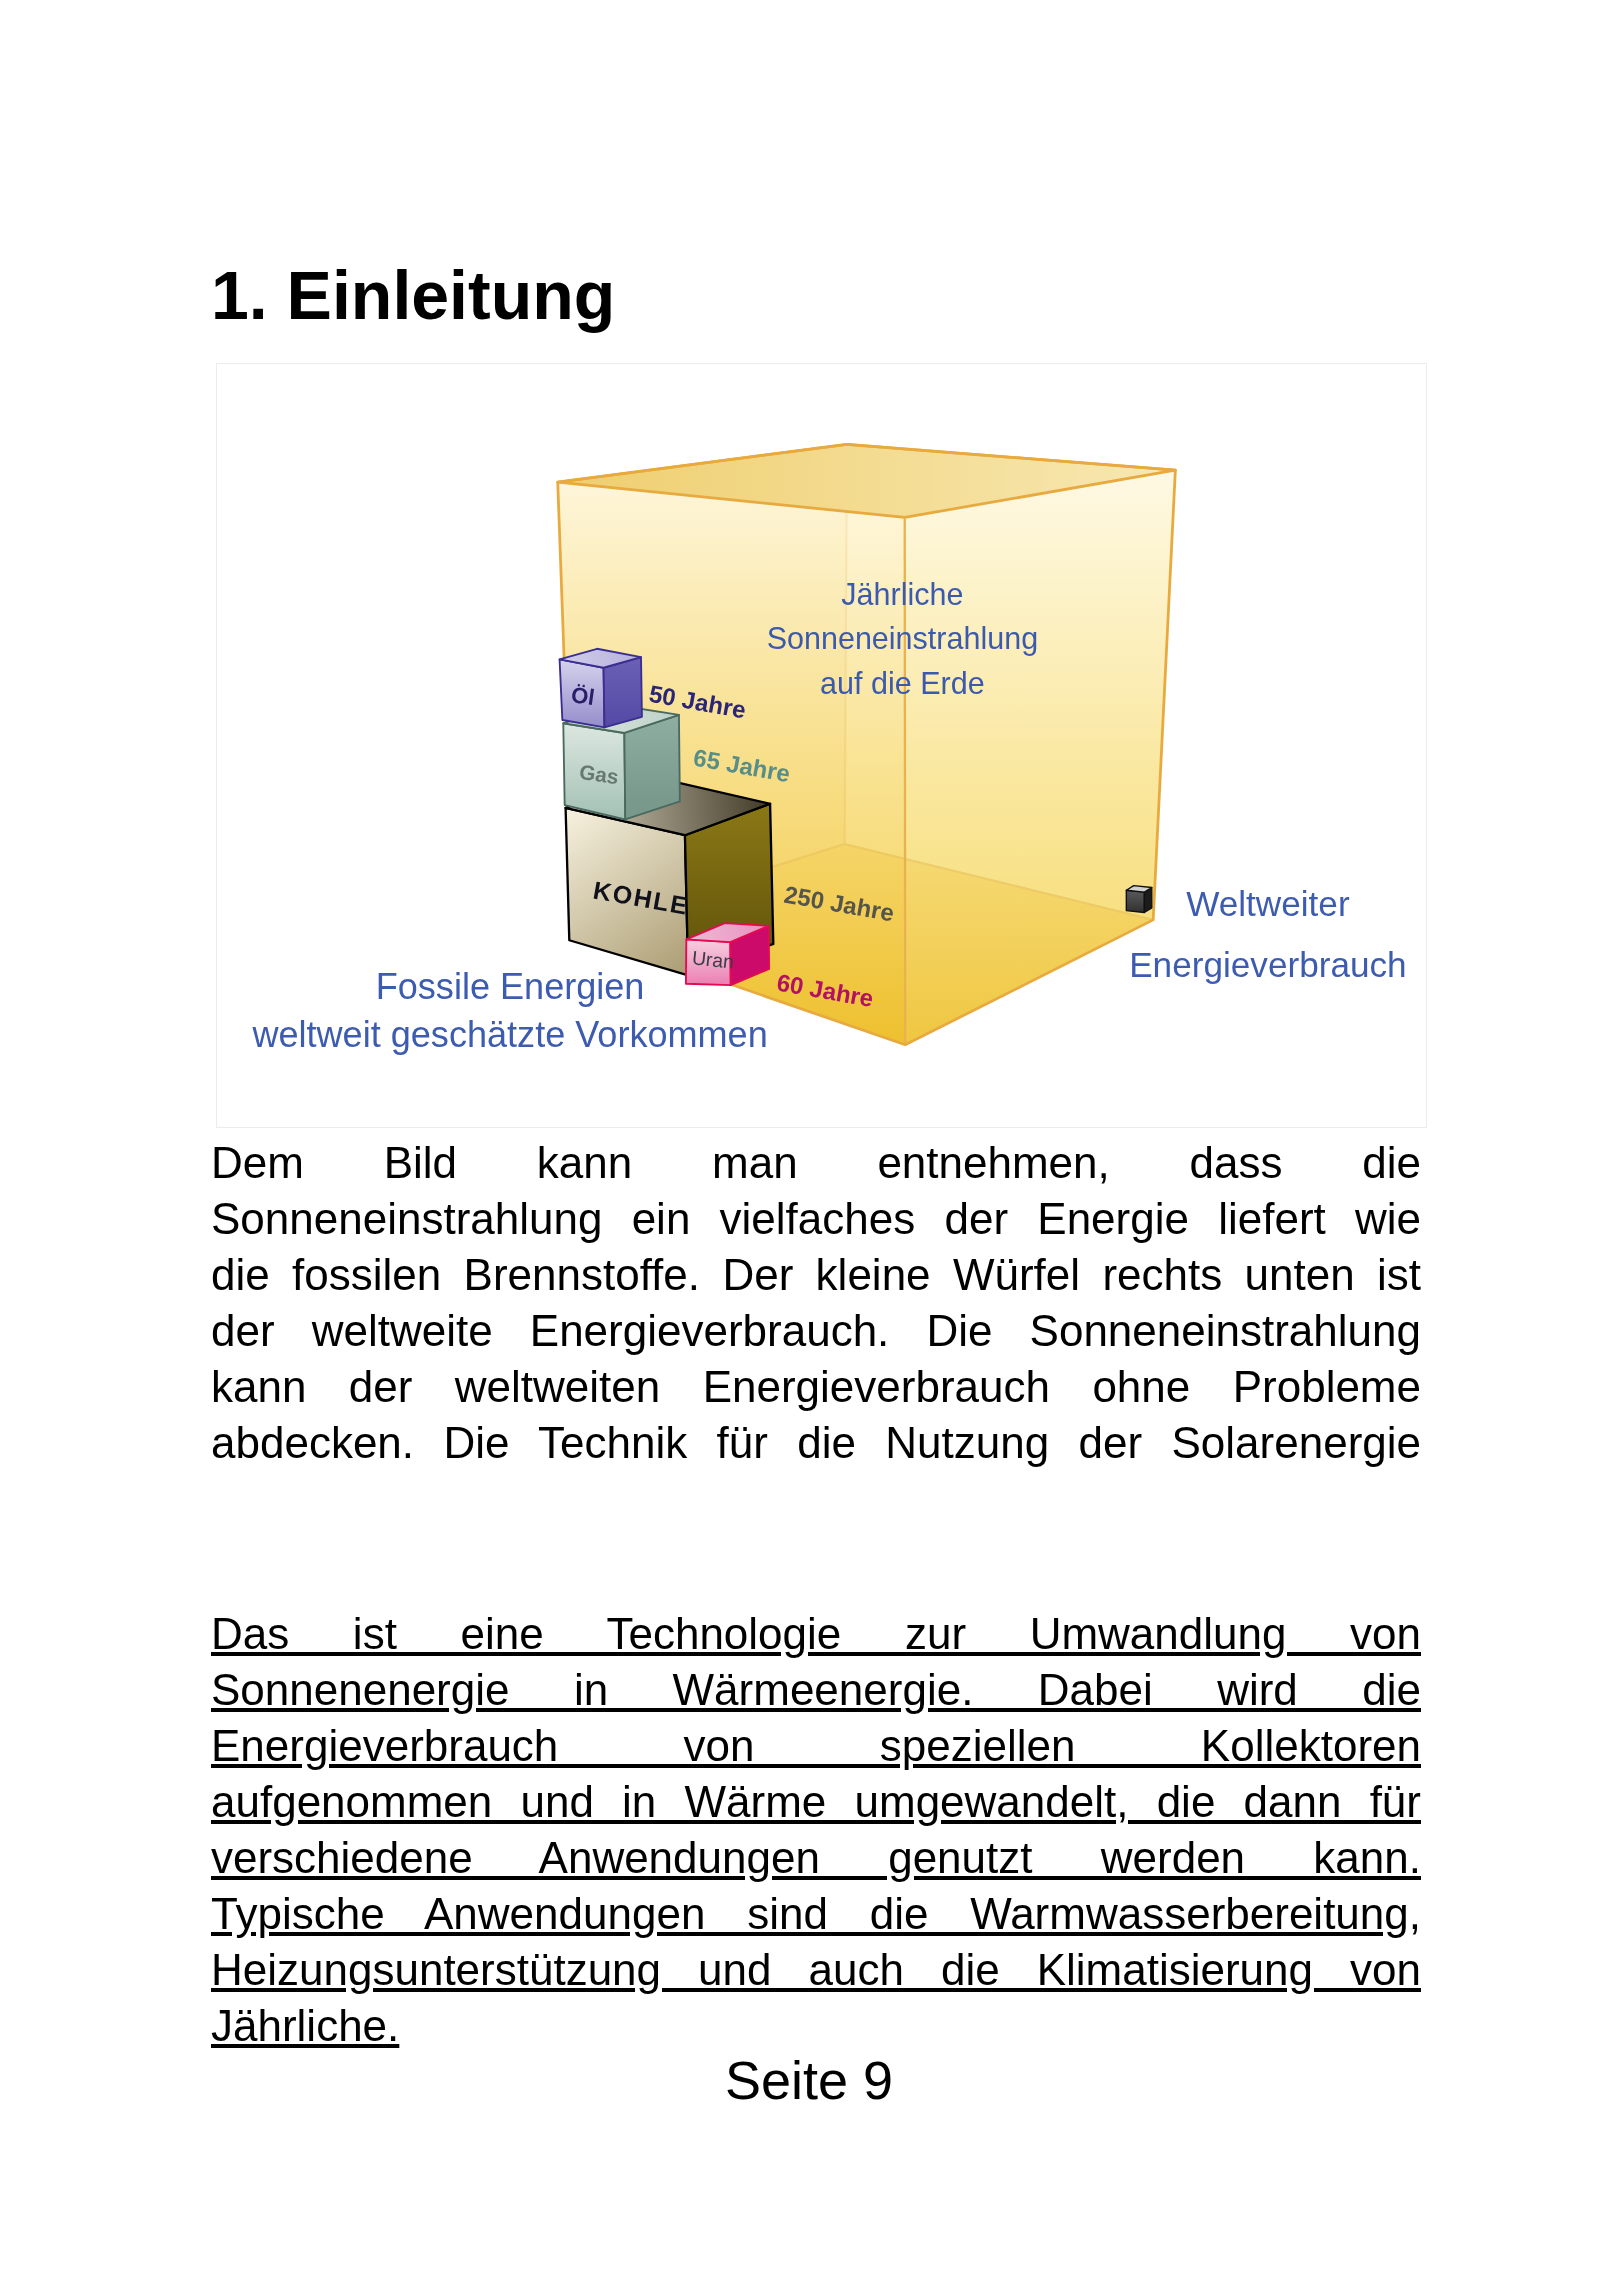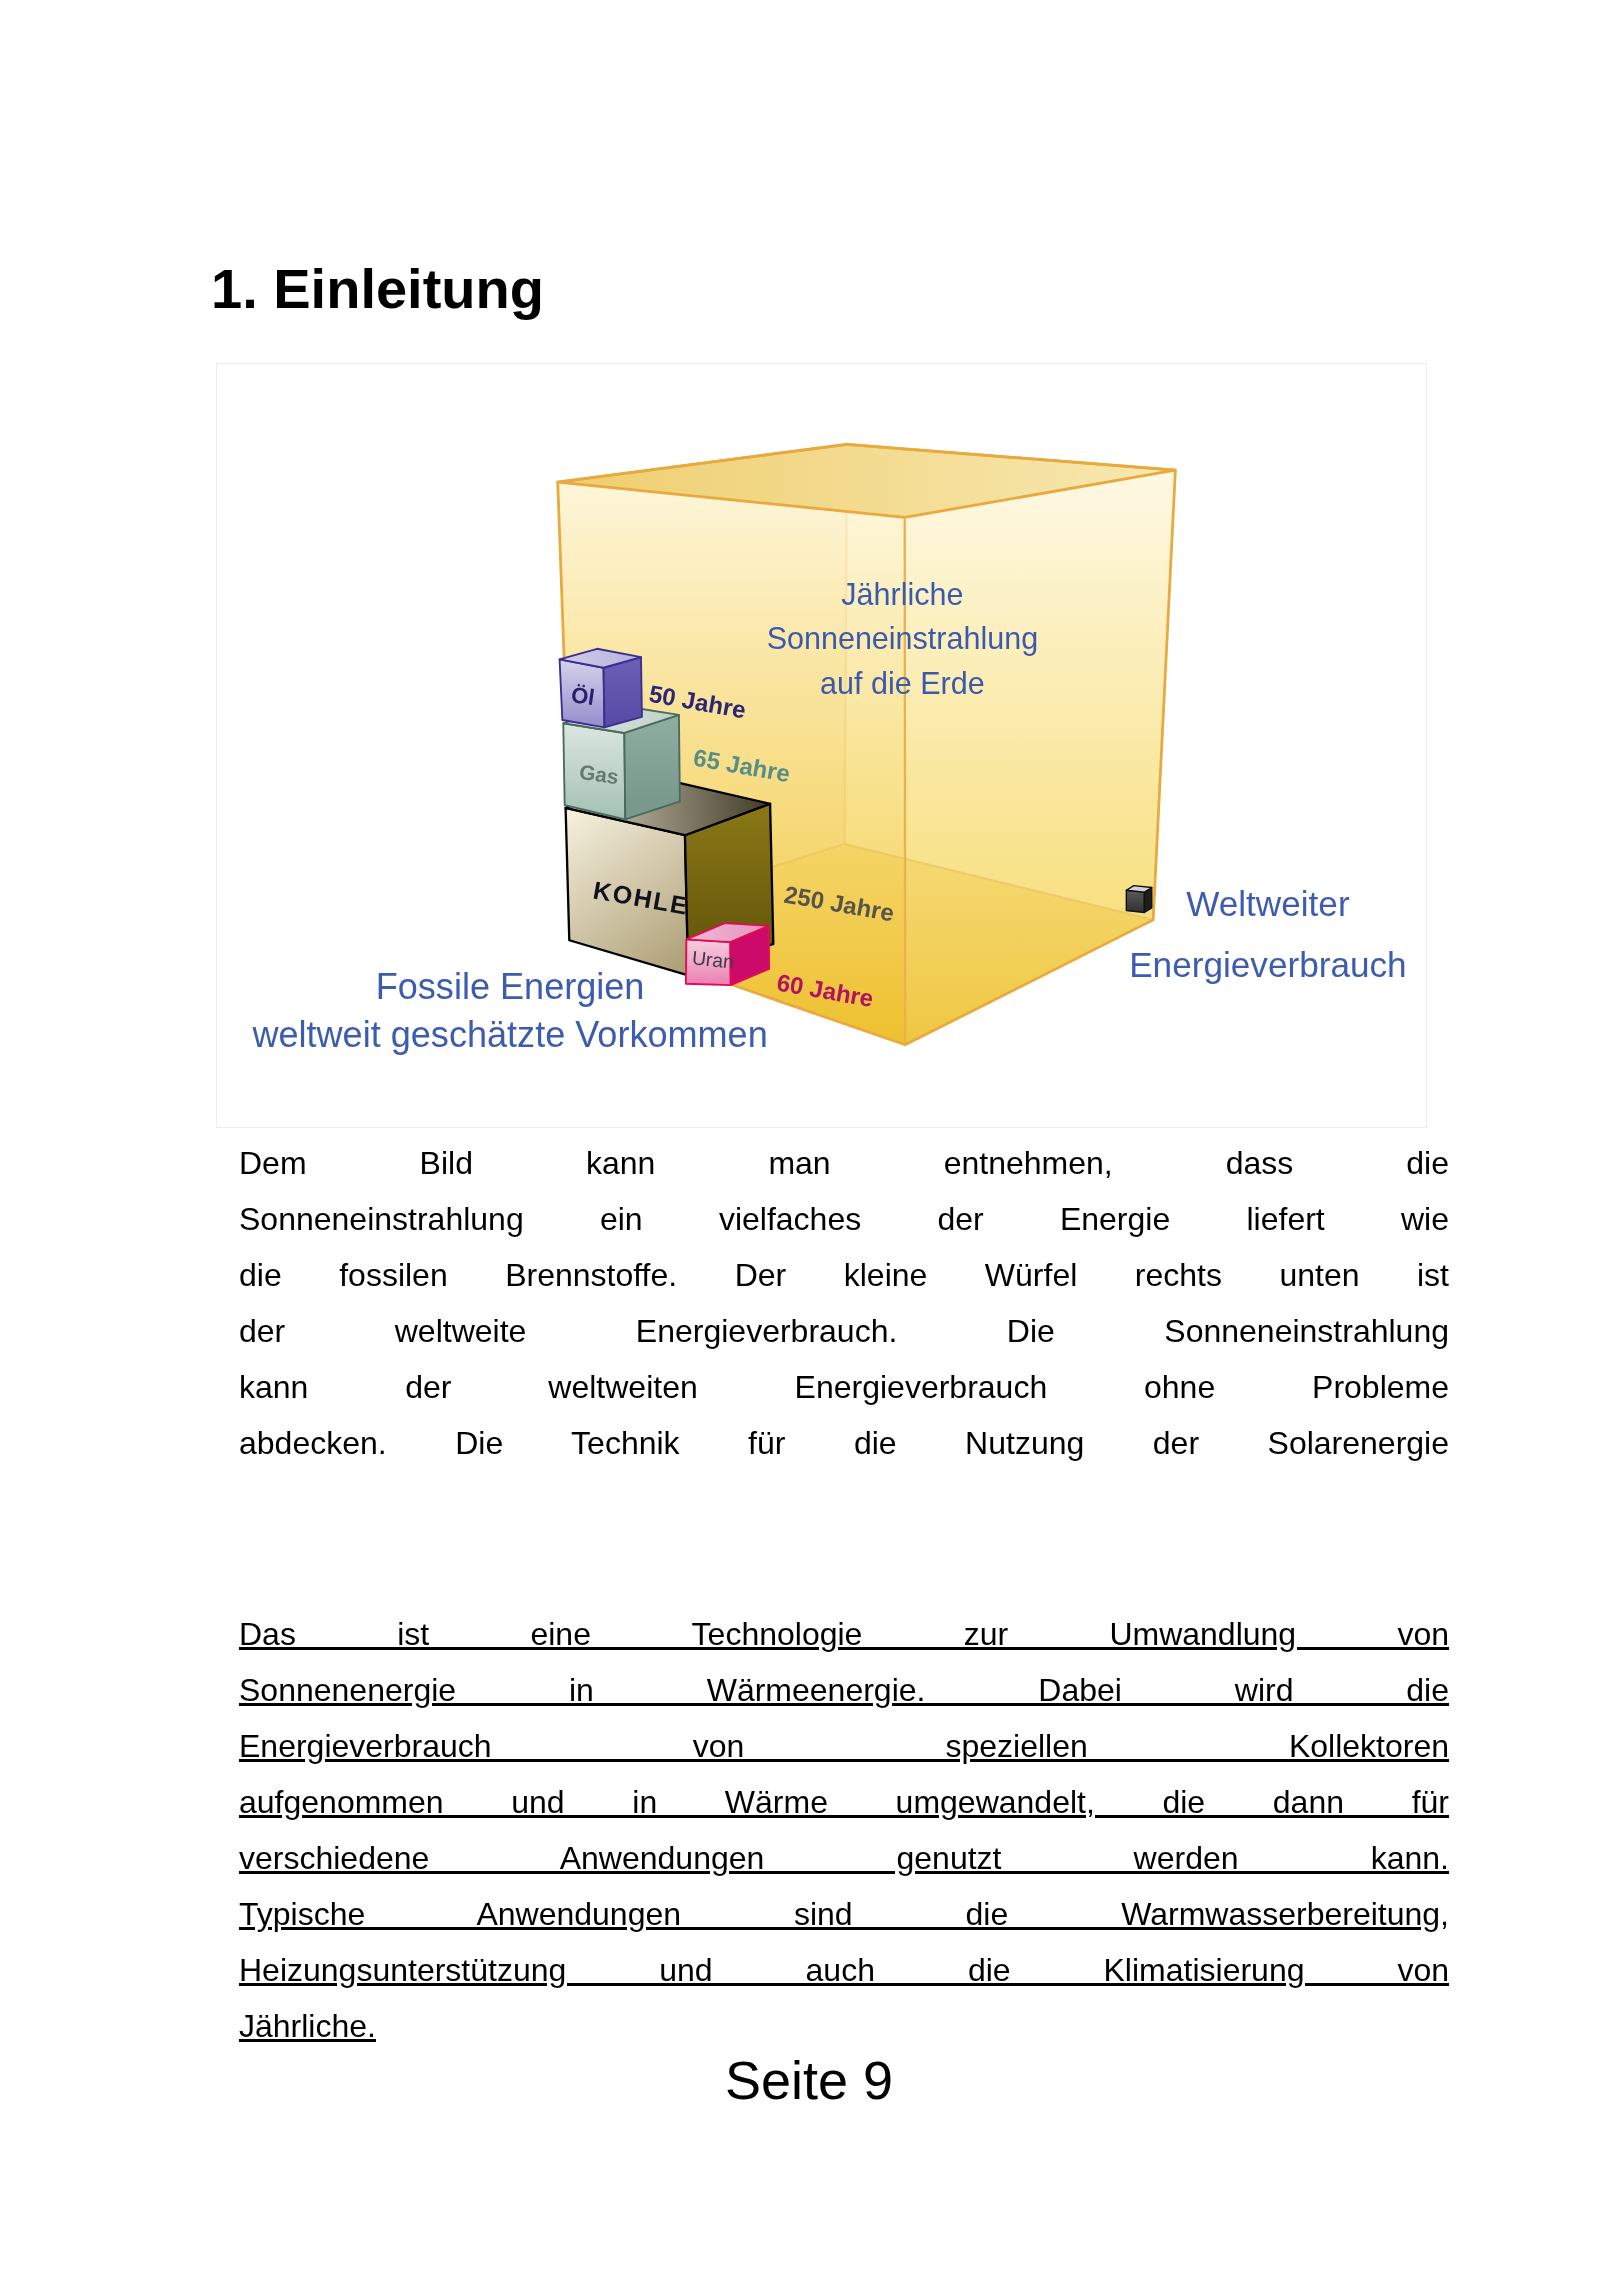--- a/index.html
+++ b/index.html
@@ -1,22 +1,22 @@
 <!DOCTYPE html>
 <html style="font-size:7.4px"><head>
 <meta charset="utf-8">
 <style>
   html,body{margin:0;padding:0;background:#ffffff;}
   body{width:1618px;height:2295px;position:relative;font-family:"Liberation Sans","DejaVu Sans",sans-serif;color:#000;}
   .page{position:absolute;inset:0;background:#fff;}
-  .doc-title{position:absolute;left:211px;top:261px;margin:0;font-size:56px;font-weight:bold;line-height:1;letter-spacing:0;white-space:nowrap;}
+  .doc-title{position:absolute;left:211px;top:261px;margin:0;font-size:68px;font-weight:bold;line-height:1;letter-spacing:0;white-space:nowrap;}
   .figure-frame{position:absolute;left:216px;top:363px;width:1209px;height:763px;border:1.4px solid #ececec;}
   .figure-svg{position:absolute;left:199px;top:361px;width:1231px;height:768px;}
   svg text{font-family:"Liberation Sans","DejaVu Sans",sans-serif;}
-  .para{position:absolute;left:211px;width:1210px;font-size:32px;line-height:56px;margin-left:28px;}
+  .para{position:absolute;left:211px;width:1210px;font-size:44px;line-height:56px;}
   .para .line{text-align:justify;text-align-last:justify;height:56px;overflow:hidden;}
   .para .line.last{text-align-last:left;}
   .footer{position:absolute;left:0;top:2049px;width:1618px;text-align:center;font-size:54px;line-height:1.15;}
 </style>
 </head>
 <body>
 
 <div class="page">
 
   <h1 class="doc-title">1. Einleitung</h1>

